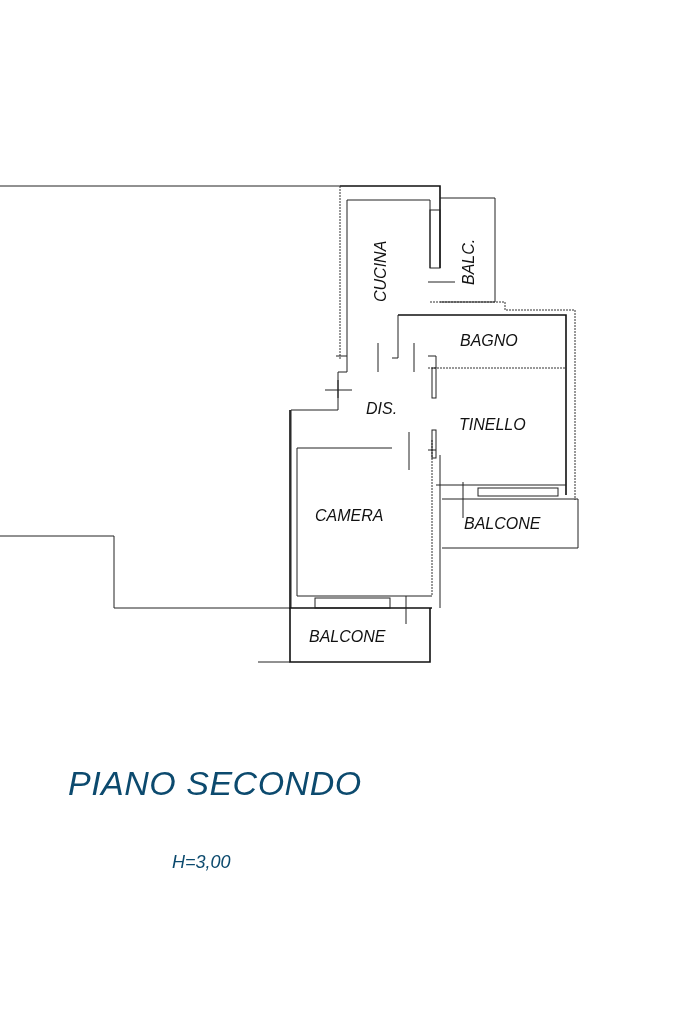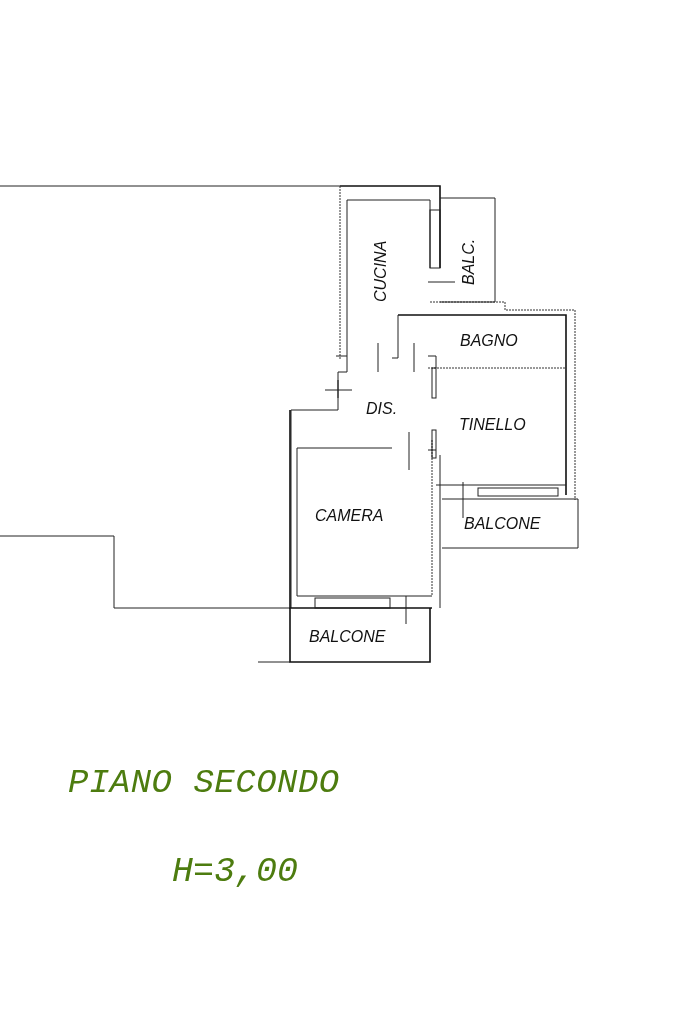--- a/index.html
+++ b/index.html
@@ -2,23 +2,23 @@
 <html><head>
 <meta charset="utf-8">
 <style>
   html, body { margin: 0; padding: 0; background: #ffffff; }
   body { width: 683px; height: 1023px; position: relative; overflow: hidden; }
   svg.plan { position: absolute; left: 0; top: 0; }
   .wall { stroke: #111; fill: none; stroke-width: 1.6; }
   .wall-thin { stroke: #222; fill: none; stroke-width: 1; }
   .wall-dash { stroke: #333; fill: none; stroke-width: 1; stroke-dasharray: 2 1; }
   .room-label { font-family: "Liberation Sans", sans-serif; font-style: italic; fill: #111; font-size: 16px; }
-  .title { position: absolute; font-family: Liberation Mono, monospace; font-style: italic; color: #4d7c0f; }
+  .title { position: absolute; font-family: Liberation Sans, sans-serif; font-style: italic; color: #0c4a6e; }
   #plan-title { left: 68px; top: 764px; font-size: 34px; letter-spacing: 0.5px; }
-  #plan-height { left: 172px; top: 852px; font-size: 35px; }
+  #plan-height { left: 172px; top: 852px; font-size: 18px; }
 </style>
 </head>
 <body>
 
 <svg class="plan" width="683" height="1023" viewBox="0 0 683 1023">
 
   <g>
     <polyline class="wall-thin" points="0,186 340,186"></polyline>
     <polyline class="wall-thin" points="0,536 114,536 114,608 290,608"></polyline>
   </g>

